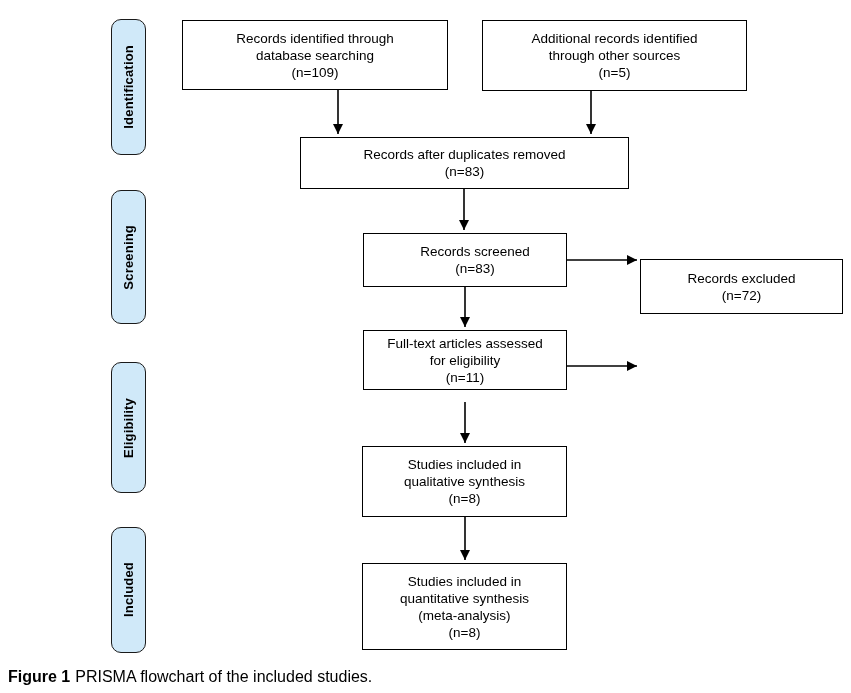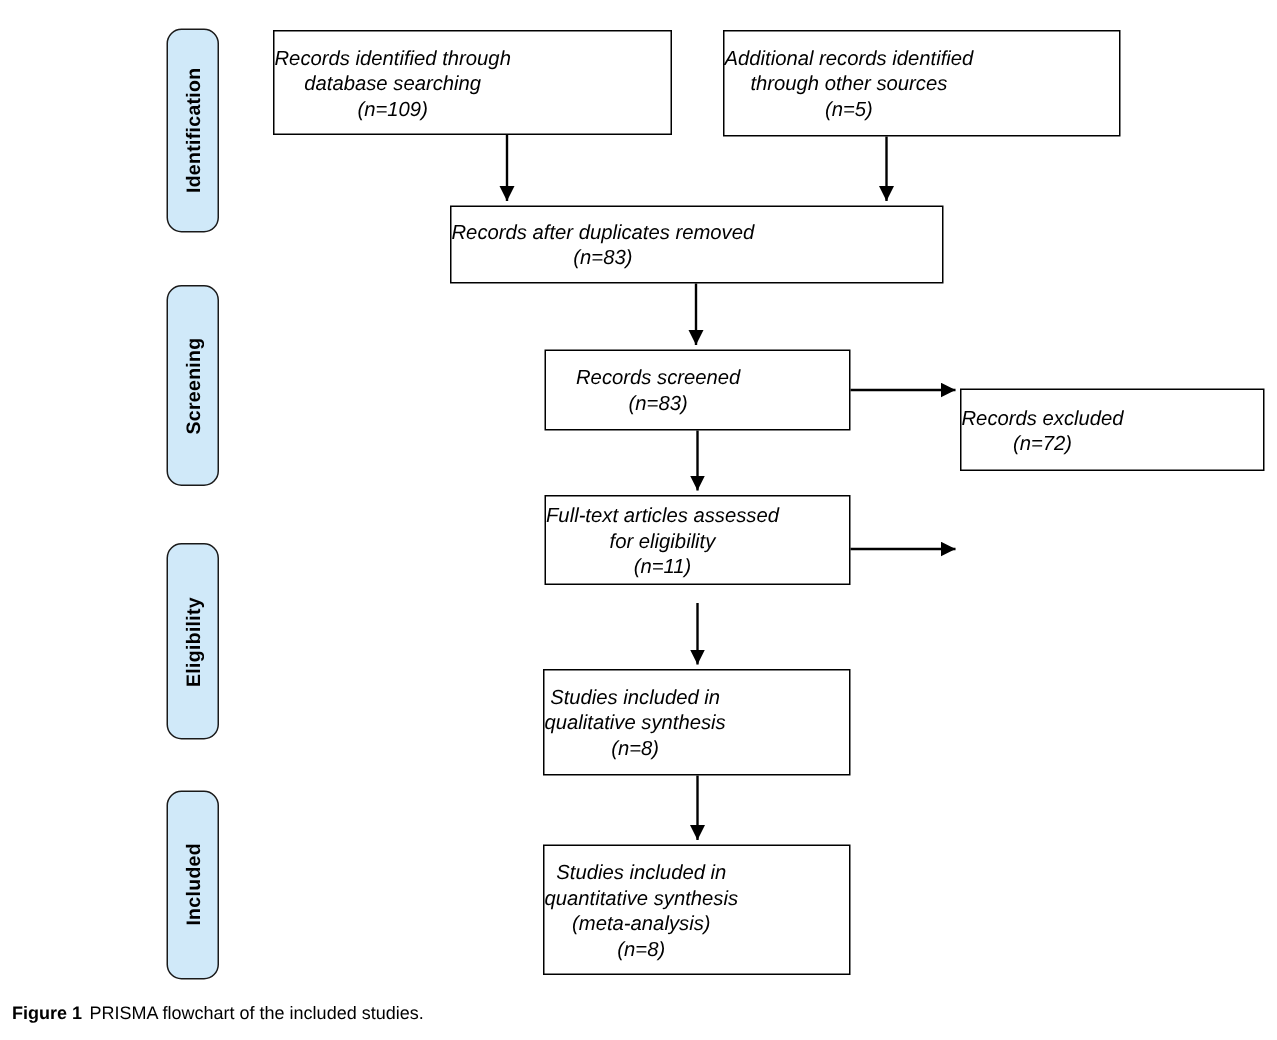--- a/index.html
+++ b/index.html
@@ -38,22 +38,22 @@
   #stage-eligibility    { left: 111px; top: 362px; height: 131px; }
   #stage-included       { left: 111px; top: 527px; height: 126px; }
 
   
   .fbox {
     position: absolute;
     background: #ffffff;
     border: 1.5px solid #000000;
     display: flex;
     align-items: center;
+    justify-content: center;
     text-align: center;
-    font-style: italic;
   }
   .fbox span {
     font-size: 13.5px;
     line-height: 1.26;
     color: #000;
     white-space: pre-line;
   }
   #box-identified        { left: 182px; top: 20px;  width: 266px; height: 70px; }
   #box-additional        { left: 482px; top: 20px;  width: 265px; height: 71px; }
   #box-duplicates        { left: 300px; top: 137px; width: 329px; height: 52px; }
@@ -71,21 +71,21 @@
     width: 851px; height: 693px;
     pointer-events: none;
   }
   #arrows line { stroke: #000000; stroke-width: 1.6; }
 
   
   #caption {
     position: absolute;
     left: 8px;
     top: 668px;
-    font-size: 12px;
+    font-size: 16px;
     color: #000;
   }
   #caption .cap-label { font-weight: bold; margin-right: 5px; }
 </style>
 </head>
 <body>
 
 <div id="canvas">
 
   <div class="stage" id="stage-identification">

